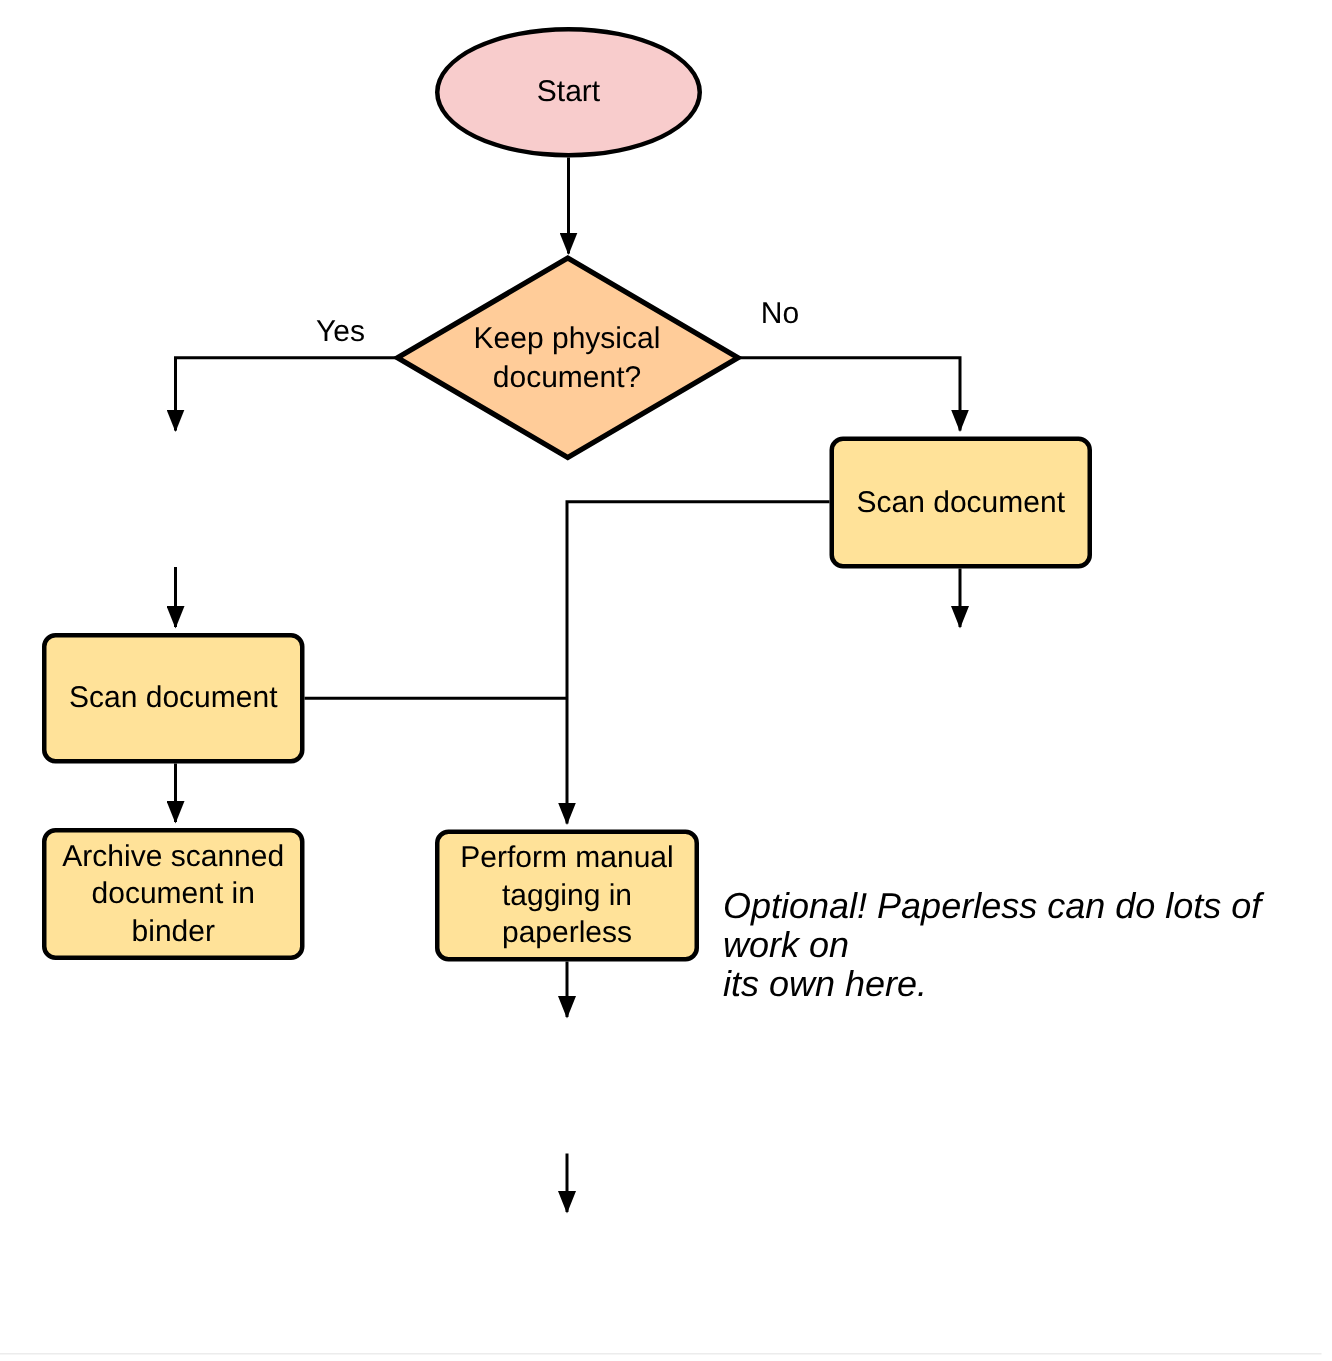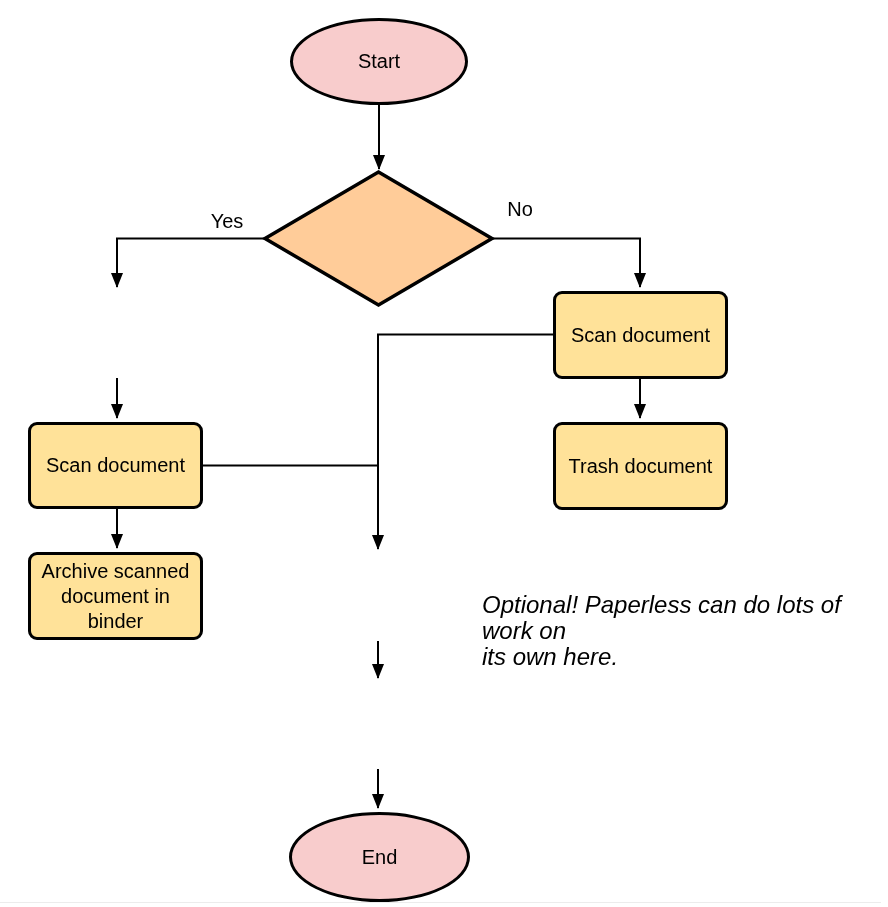--- a/index.html
+++ b/index.html
@@ -109,47 +109,48 @@
     <path class="wire" d="M 378 641 L 378 678" marker-end="url(#arrow)"></path>
     <path class="wire" d="M 378 769 L 378 808" marker-end="url(#arrow)"></path>
 
     <polygon class="diamond" points="378.5,172 492,238.5 378.5,305 265,238.5"></polygon>
   </svg>
 
   <div class="node terminal" style="left:290px; top:18px; width:178px; height:87px;">
     <span>Start</span>
   </div>
 
+  <div class="decision-label" style="left:278px; top:200px; width:200px; height:77px;">Keep physical
+document?</div>
 
   <div class="edge-label" style="left:205px; top:210px; width:44px;">Yes</div>
   <div class="edge-label" style="left:498px; top:198px; width:44px;">No</div>
 
 
   <div class="node process" style="left:28px; top:422px; width:175px; height:87px;">
     <span>Scan document</span>
   </div>
 
   <div class="node process" style="left:28px; top:552px; width:175px; height:88px;">
     <span>Archive scanned
 document in
 binder</span>
   </div>
 
   <div class="node process" style="left:553px; top:291px; width:175px; height:88px;">
     <span>Scan document</span>
   </div>
 
-  <div class="node process" style="left:553px; top:422px; width:175px; height:88px;">
-    <span>Trash document</span>
+
+  <div class="node process" style="left:290px; top:553px; width:176px; height:88px;">
+    <span>Perform manual
+tagging in
+paperless</span>
   </div>
 
 
-
-  <div class="node terminal" style="left:289px; top:812px; width:181px; height:90px;">
-    <span>End</span>
-  </div>
 
   <div class="note" style="left:482px; top:592px; width:406px;">Optional! Paperless can do lots of work on
 its own here.</div>
 
   <div class="bottom-rule"></div>
 
 </div>
 
 </body></html>

